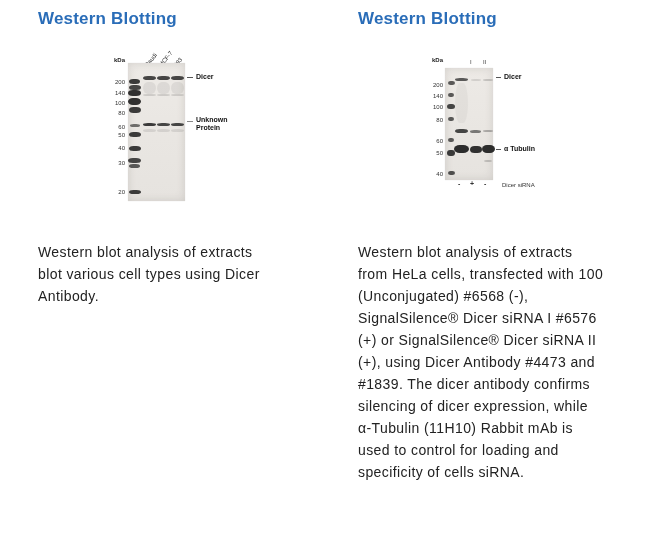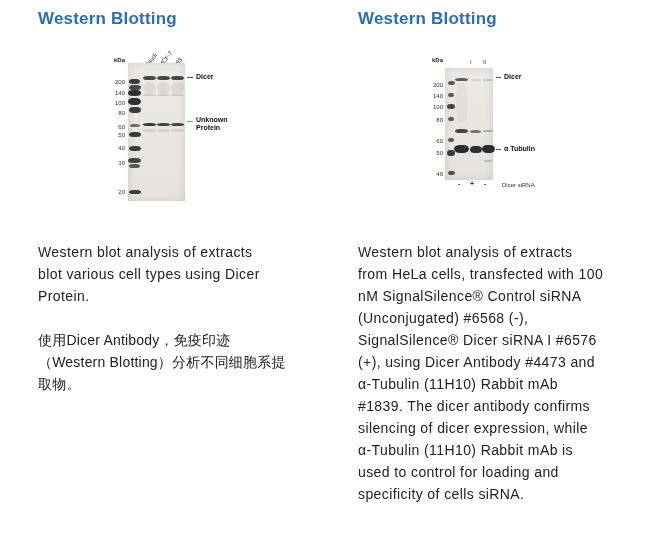--- a/index.html
+++ b/index.html
@@ -149,37 +149,31 @@
 
     <div class="sign" style="left:30px;top:125px;">-</div>
     <div class="sign" style="left:42px;top:125px;">+</div>
     <div class="sign" style="left:56px;top:125px;">-</div>
     <div class="sirna" style="left:74px;top:127px;">Dicer siRNA</div>
   </div>
 
   <div class="caption cap-left">
     <div class="cap-line">Western blot analysis of extracts</div>
     <div class="cap-line">blot various cell types using Dicer</div>
-    <div class="cap-line">Protein.</div>
+    <div class="cap-line">Antibody.</div>
   </div>
 
-  <div class="caption cap-zh">
-    <div class="cap-line">使用Dicer Antibody，免疫印迹</div>
-    <div class="cap-line">（Western Blotting）分析不同细胞系提</div>
-    <div class="cap-line">取物。</div>
-  </div>
 
   <div class="caption cap-right">
     <div class="cap-line">Western blot analysis of extracts</div>
     <div class="cap-line">from HeLa cells, transfected with 100</div>
-    <div class="cap-line">nM SignalSilence® Control siRNA</div>
     <div class="cap-line">(Unconjugated) #6568 (-),</div>
     <div class="cap-line">SignalSilence® Dicer siRNA I #6576</div>
+    <div class="cap-line">(+) or SignalSilence® Dicer siRNA II</div>
     <div class="cap-line">(+), using Dicer Antibody #4473 and</div>
-    <div class="cap-line">α-Tubulin (11H10) Rabbit mAb</div>
     <div class="cap-line">#1839. The dicer antibody confirms</div>
     <div class="cap-line">silencing of dicer expression, while</div>
     <div class="cap-line">α-Tubulin (11H10) Rabbit mAb is</div>
     <div class="cap-line">used to control for loading and</div>
     <div class="cap-line">specificity of cells siRNA.</div>
   </div>
 
 </div>
 
 </body></html>

